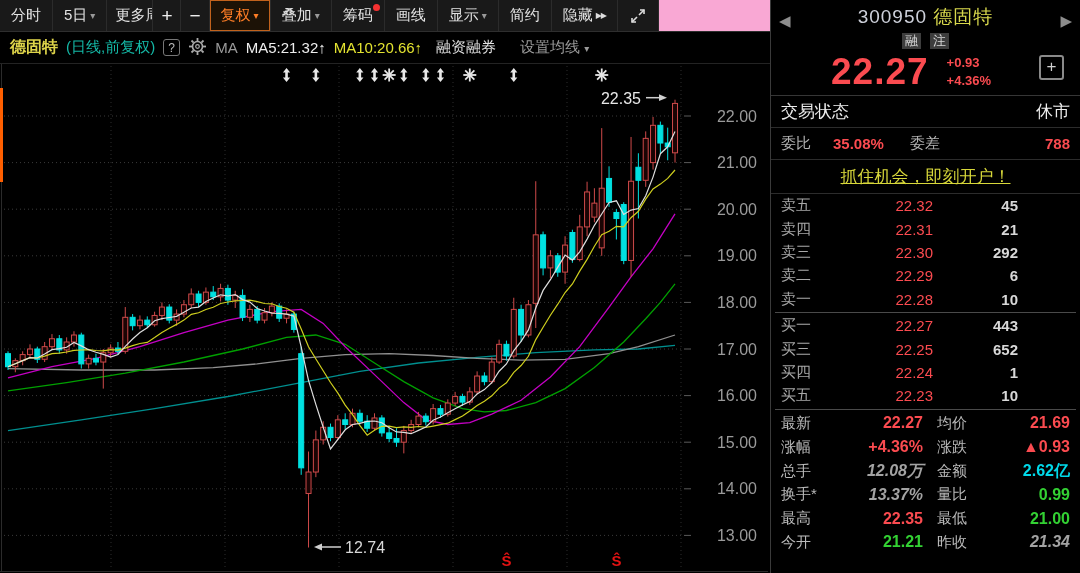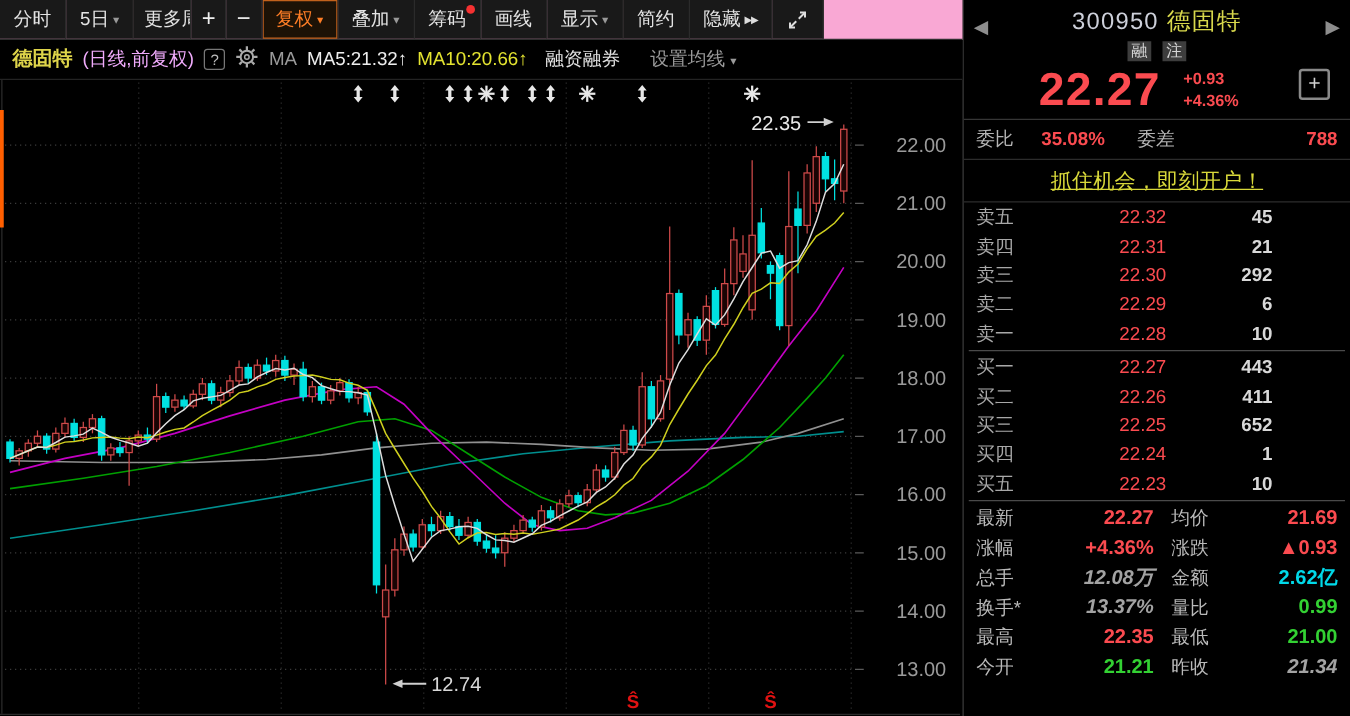--- a/index.html
+++ b/index.html
@@ -22,21 +22,21 @@
   .tbtn .caret { font-size:10px; color:#999; }
   .tbtn.active .caret { color:#ff7e26; }
   .tbtn .dot { position:absolute; top:4px; right:4px; width:7px; height:7px;
     border-radius:50%; background:#f53131; }
   .tbtn .dbl { font-size:8px; color:#ddd; letter-spacing:-1px; }
 
   
   #chart-header { position:relative; z-index:3; display:flex; align-items:center; height:32px;
     background:#000; border-bottom:1px solid #232323; padding-left:10px; gap:8px; font-size:15px; }
   .ch-title { color:#ded44a; font-weight:bold; font-size:16px; }
-  .ch-mode { color:#f0abfc; }
+  .ch-mode { color:#14b8a6; }
   .ch-help { width:17px; height:17px; border:1px solid #777; border-radius:3px; color:#bbb;
     font-size:12px; display:flex; align-items:center; justify-content:center; cursor:pointer; }
   .ch-ma { color:#9a9a9a; }
   .ch-ma5 { color:#ededed; }
   .ch-ma10 { color:#e3e330; }
   .ch-margin { color:#e0e0e0; margin-left:6px; cursor:pointer; }
   .ch-set { color:#9a9a9a; margin-left:16px; cursor:pointer; }
   .ch-set .caret { font-size:10px; }
 
   
@@ -451,20 +451,24 @@
       </div>
       <div class="p-price-row">
         <span class="big-price">22.27</span>
         <span class="chg">
           <div>+0.93</div>
           <div>+4.36%</div>
         </span>
         <span class="add-btn">+</span>
       </div>
     </div>
+    <div class="p-row" id="p-status">
+      <span>交易状态</span>
+      <span class="val">休市</span>
+    </div>
     <div class="p-row" id="p-weibi">
       <span class="lbl">委比</span>
       <span class="red v1">35.08%</span>
       <span class="lbl l2">委差</span>
       <span class="red v2">788</span>
     </div>
     <div id="p-ad">
       <a>抓住机会，即刻开户！</a>
     </div>
     <div class="book" id="asks">
@@ -495,25 +499,20 @@
         </div>
       </div>
     <div class="sep"></div>
     <div class="book" id="bids">
         <div class="book-row">
           <span class="lbl">买一</span>
           <span class="price red">22.27</span>
           <span class="vol">443</span>
         </div>
         <div class="book-row">
-          <span class="lbl">买二</span>
-          <span class="price red">22.26</span>
-          <span class="vol">411</span>
-        </div>
-        <div class="book-row">
           <span class="lbl">买三</span>
           <span class="price red">22.25</span>
           <span class="vol">652</span>
         </div>
         <div class="book-row">
           <span class="lbl">买四</span>
           <span class="price red">22.24</span>
           <span class="vol">1</span>
         </div>
         <div class="book-row">

